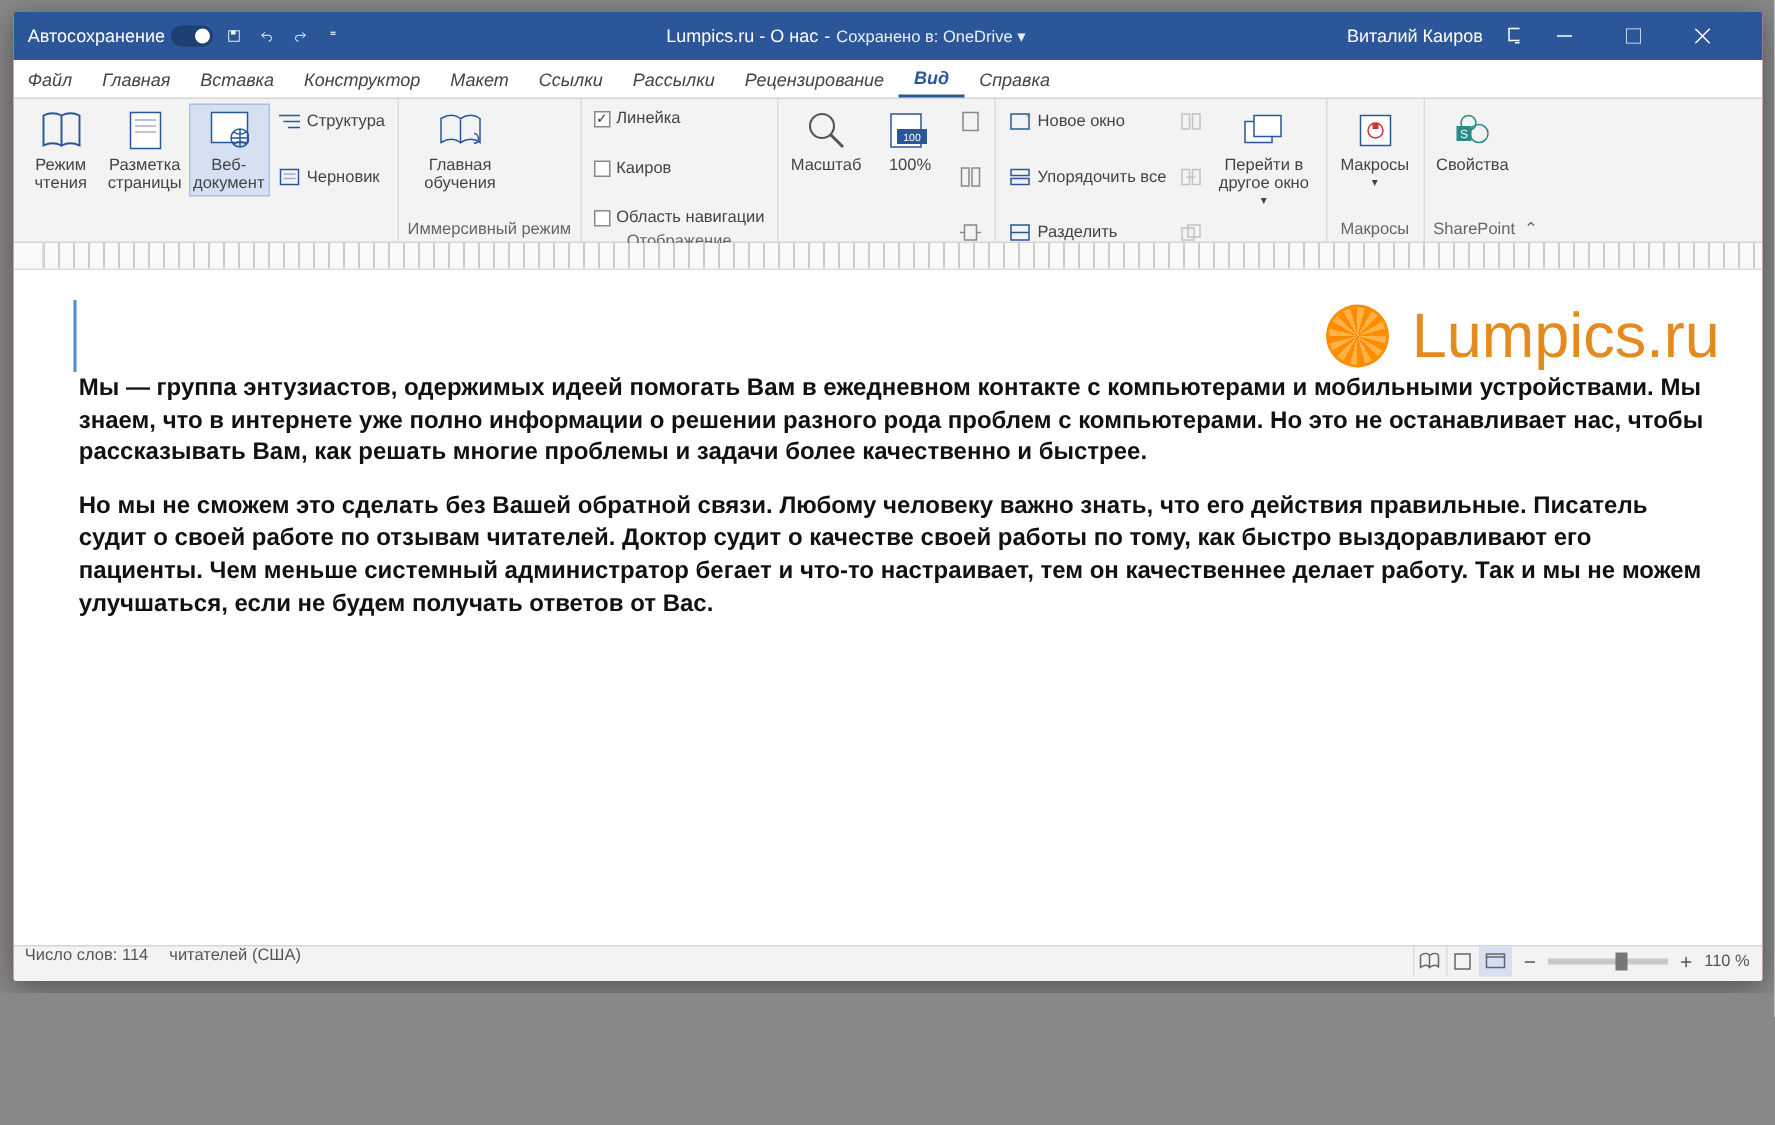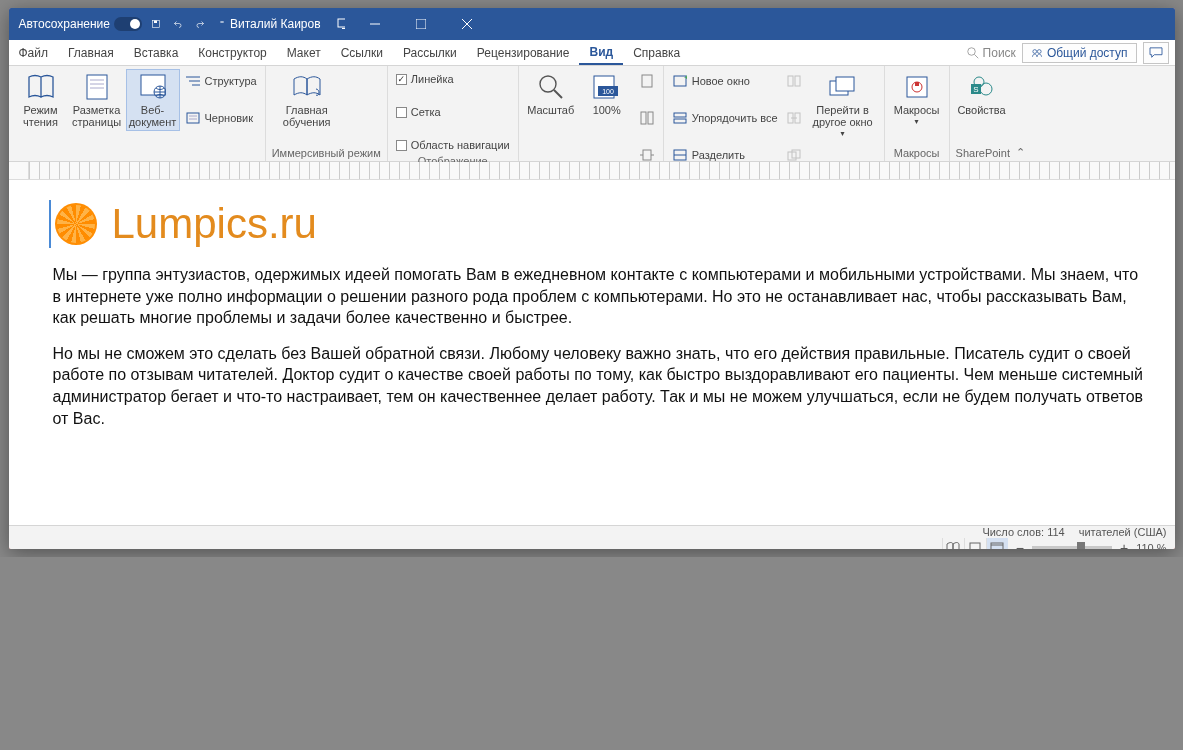--- a/index.html
+++ b/index.html
@@ -1,32 +1,32 @@
 <!DOCTYPE html>
 <html><head>
 <meta charset="utf-8">
 <style>
 * { margin: 0; padding: 0; box-sizing: border-box; font-family: "Segoe UI", Arial, sans-serif; }
 body { background: #888; display: flex; justify-content: center; align-items: flex-start; padding: 8px; }
-.window { width: 1166px; height: 541px; background: #fca5a5; box-shadow: 0 4px 20px rgba(0,0,0,.4); display: flex; flex-direction: column; border-radius: 2px; overflow: hidden; }
+.window { width: 1166px; height: 646px; background: #fca5a5; box-shadow: 0 4px 20px rgba(0,0,0,.4); display: flex; flex-direction: column; border-radius: 2px; overflow: hidden; }
 
 
 .titlebar { height: 32px; background: #2b579a; color: #fff; display: flex; align-items: center; font-size: 12px; }
 .titlebar .left { display: flex; align-items: center; gap: 6px; padding-left: 10px; }
 .autosave-toggle { display: flex; align-items: center; gap: 4px; }
 .toggle-track { width: 28px; height: 14px; background: #1e3f72; border-radius: 7px; position: relative; }
 .toggle-thumb { width: 10px; height: 10px; background: #fff; border-radius: 50%; position: absolute; right: 2px; top: 2px; }
 .tb-icon { width: 16px; height: 16px; display: inline-flex; align-items: center; justify-content: center; cursor: pointer; padding: 0 4px; }
 .titlebar .center { flex: 1; text-align: center; display: flex; align-items: center; justify-content: center; gap: 4px; }
 .titlebar .center .saved { font-size: 11px; opacity: .9; }
 .titlebar .right { display: flex; align-items: center; gap: 6px; padding-right: 20px; }
 .win-btn { width: 40px; height: 32px; display: flex; align-items: center; justify-content: center; cursor: pointer; }
 
 
-.tabs { height: 26px; background: #fff; border-bottom: 1px solid #d5d5d5; display: flex; align-items: center; font-size: 12px; color: #444; position: relative; }
+.tabs { height: 26px; background: #fff; border-bottom: 1px solid #d5d5d5; display: flex; align-items: center; font-size: 12px; color: #444; position: relative; font-style: italic; }
 .tab { padding: 0 10px; height: 100%; display: flex; align-items: center; cursor: pointer; }
 .tab.active { color: #2b579a; font-weight: 600; border-bottom: 2px solid #2b579a; }
 .tabs-right { margin-left: auto; display: flex; align-items: center; gap: 6px; padding-right: 6px; }
 .search { display: flex; align-items: center; gap: 4px; color: #888; font-size: 12px; }
 .share-btn { border: 1px solid #c5c5c5; background: #fdfdfd; padding: 2px 8px; font-size: 12px; color: #2b579a; display: flex; align-items: center; gap: 4px; cursor: pointer; }
 .comment-btn { width: 26px; height: 22px; border: 1px solid #c5c5c5; background: #fdfdfd; display: flex; align-items: center; justify-content: center; cursor: pointer; color:#2b579a; }
 
 
 .ribbon { height: 96px; background: #f3f3f3; border-bottom: 1px solid #d5d5d5; display: flex; font-size: 11px; color: #444; }
 .group { border-right: 1px solid #dcdcdc; padding: 4px 6px 2px; display: flex; flex-direction: column; }
@@ -41,28 +41,28 @@
 .mini-icon { width: 16px; height: 16px; display: inline-flex; align-items: center; justify-content: center; color:#2b579a; }
 .collapse-arrow { align-self: flex-end; padding: 0 8px 2px 0; color: #666; cursor: pointer; }
 
 
 .ruler { height: 18px; background: #f9f9f9; border-bottom: 1px solid #dcdcdc; font-size: 9px; color: #666; display: flex; }
 .ruler-corner { width: 20px; border-right: 1px solid #dcdcdc; }
 .ruler-track { flex: 1; position: relative; background: repeating-linear-gradient(to right, #ccc 0, #ccc 1px, transparent 1px, transparent 10px); display:flex; align-items: center; }
 
 
 .doc-wrap { flex: 1; background: #fff; overflow: auto; padding: 20px 28px 10px 44px; color: #111; font-family: Georgia, "Times New Roman", serif; position: relative; }
-.doc-heading { display: flex; align-items: center; gap: 15px; margin-bottom: 16px; border-left: 2px solid #4a8ad6; margin-left: -4px; padding-left: 4px;}
+.doc-heading { display: flex; align-items: center; gap: 15px; border-left: 2px solid #4a8ad6; margin-left: -4px; padding-left: 4px; justify-content: flex-end;}
 .orange-logo { width: 42px; height: 42px; border-radius: 50%; background: radial-gradient(circle at 50% 50%, #ffb347 0%, #ff8c00 70%); position: relative; }
 .orange-logo::before { content:""; position:absolute; inset:2px; border-radius:50%; background: repeating-conic-gradient(#ffb347 0 15deg, #ff8c00 15deg 30deg); }
 .doc-heading h1 { font-family: "Segoe UI Light","Segoe UI",sans-serif; font-weight: 300; color: #e38b1e; font-size: 42px; }
-.doc-wrap p { font-size: 16px; line-height: 1.35; margin-bottom: 14px; font-weight: normal; }
-
-
-.statusbar { height: 24px; background: #f3f3f3; border-top: 1px solid #d5d5d5; display: flex; align-items: flex-end; font-size: 11px; color: #555; padding: 0 8px; flex-direction: column; }
+.doc-wrap p { font-size: 16px; line-height: 1.35; margin-bottom: 14px; font-weight: bold; }
+
+
+.statusbar { height: 24px; background: #f3f3f3; border-top: 1px solid #d5d5d5; display: flex; align-items: flex-start; font-size: 11px; color: #555; padding: 0 8px; }
 .statusbar .sb-left { display: flex; gap: 14px; }
 .statusbar .sb-right { margin-left: auto; display: flex; align-items: center; gap: 8px; }
 .view-btns { display: flex; }
 .view-btn { width: 22px; height: 20px; display: flex; align-items: center; justify-content: center; border-left: 1px solid #ddd; cursor: pointer; }
 .view-btn.active { background: #d5e1f2; }
 .zoom-slider { width: 80px; height: 4px; background: #c8c8c8; position: relative; }
 .zoom-slider .zthumb { position: absolute; width: 8px; height: 12px; background: #777; top: -4px; left: 56%; }
 svg { display: block; }
 </style>
 </head>
@@ -89,20 +89,25 @@
             <path d="M5 3 1 7l4 4M1 7h9a4 4 0 0 1 0 8" fill="none" stroke="#fff" stroke-width="1.3"></path>
           </svg>
         </span>
       <span class="tb-icon">
           <svg width="14" height="14" viewBox="0 0 16 16">
             <path d="M11 3l4 4-4 4M15 7H6a4 4 0 0 0 0 8" fill="none" stroke="#fff" stroke-width="1.3"></path>
           </svg>
         </span>
       <span class="tb-icon">⁼</span>
     </div>
+    <div class="center">
+      <span>Lumpics.ru - О нас</span>
+      <span>-</span>
+      <span class="saved"><span>Сохранено в:</span> <span>OneDrive</span> ▾</span>
+    </div>
     <div class="right">
       <span style="padding-right:6px">Виталий Каиров</span>
       <span class="tb-icon">
           <svg width="14" height="12">
             <rect x="1" y="1" width="12" height="8" fill="none" stroke="#fff"></rect>
             <rect x="5" y="10" width="4" height="1" fill="#fff"></rect>
           </svg>
         </span>
       <div class="win-btn">
           <svg width="10" height="10">
@@ -127,42 +132,20 @@
     <div class="tab">Файл</div>
     <div class="tab">Главная</div>
     <div class="tab">Вставка</div>
     <div class="tab">Конструктор</div>
     <div class="tab">Макет</div>
     <div class="tab">Ссылки</div>
     <div class="tab">Рассылки</div>
     <div class="tab">Рецензирование</div>
     <div class="tab active">Вид</div>
     <div class="tab">Справка</div>
-    <div class="tabs-right">
-      <div class="search">
-        <svg width="12" height="12" viewBox="0 0 16 16">
-            <circle cx="6" cy="6" r="5" fill="none" stroke="#888"></circle>
-            <line x1="10" y1="10" x2="15" y2="15" stroke="#888"></line>
-          </svg>
-        <span>Поиск</span>
-      </div>
-      <div class="share-btn">
-        <svg width="12" height="12" viewBox="0 0 16 16">
-            <circle cx="5" cy="6" r="2.5" fill="none" stroke="#2b579a"></circle>
-            <circle cx="11" cy="6" r="2.5" fill="none" stroke="#2b579a"></circle>
-            <path d="M2 13c0-2 1.5-3.5 3-3.5s3 1.5 3 3.5M8 13c0-2 1.5-3.5 3-3.5s3 1.5 3 3.5" fill="none" stroke="#2b579a"></path>
-          </svg>
-        <span>Общий доступ</span>
-      </div>
-      <div class="comment-btn">
-          <svg width="14" height="12" viewBox="0 0 16 14">
-            <path d="M1 1h14v8H6l-3 3V9H1z" fill="none" stroke="#2b579a"></path>
-          </svg>
-        </div>
-    </div>
   </div>
 
   <div class="ribbon">
 
     <div class="group">
       <div class="group-body">
         <div class="bigbtn">
           <div class="icon-large">
               <svg width="28" height="26" viewBox="0 0 28 26">
                 <path d="M2 3c4-2 8-2 12 0v20c-4-2-8-2-12 0zM14 3c4-2 8-2 12 0v20c-4-2-8-2-12 0z" fill="none" stroke="#2b579a" stroke-width="1.3"></path>
@@ -233,21 +216,21 @@
 
     <div class="group">
       <div class="group-body">
         <div class="vlist">
           <div class="smallitem">
               <span class="chk">✓</span>
               <span>Линейка</span>
             </div>
           <div class="smallitem">
               <span class="chk"></span>
-              <span>Сетка</span>
+              <span>Каиров</span>
             </div>
           <div class="smallitem">
               <span class="chk"></span>
               <span>Область навигации</span>
             </div>
         </div>
       </div>
       <div class="group-label">Отображение</div>
     </div>
 

